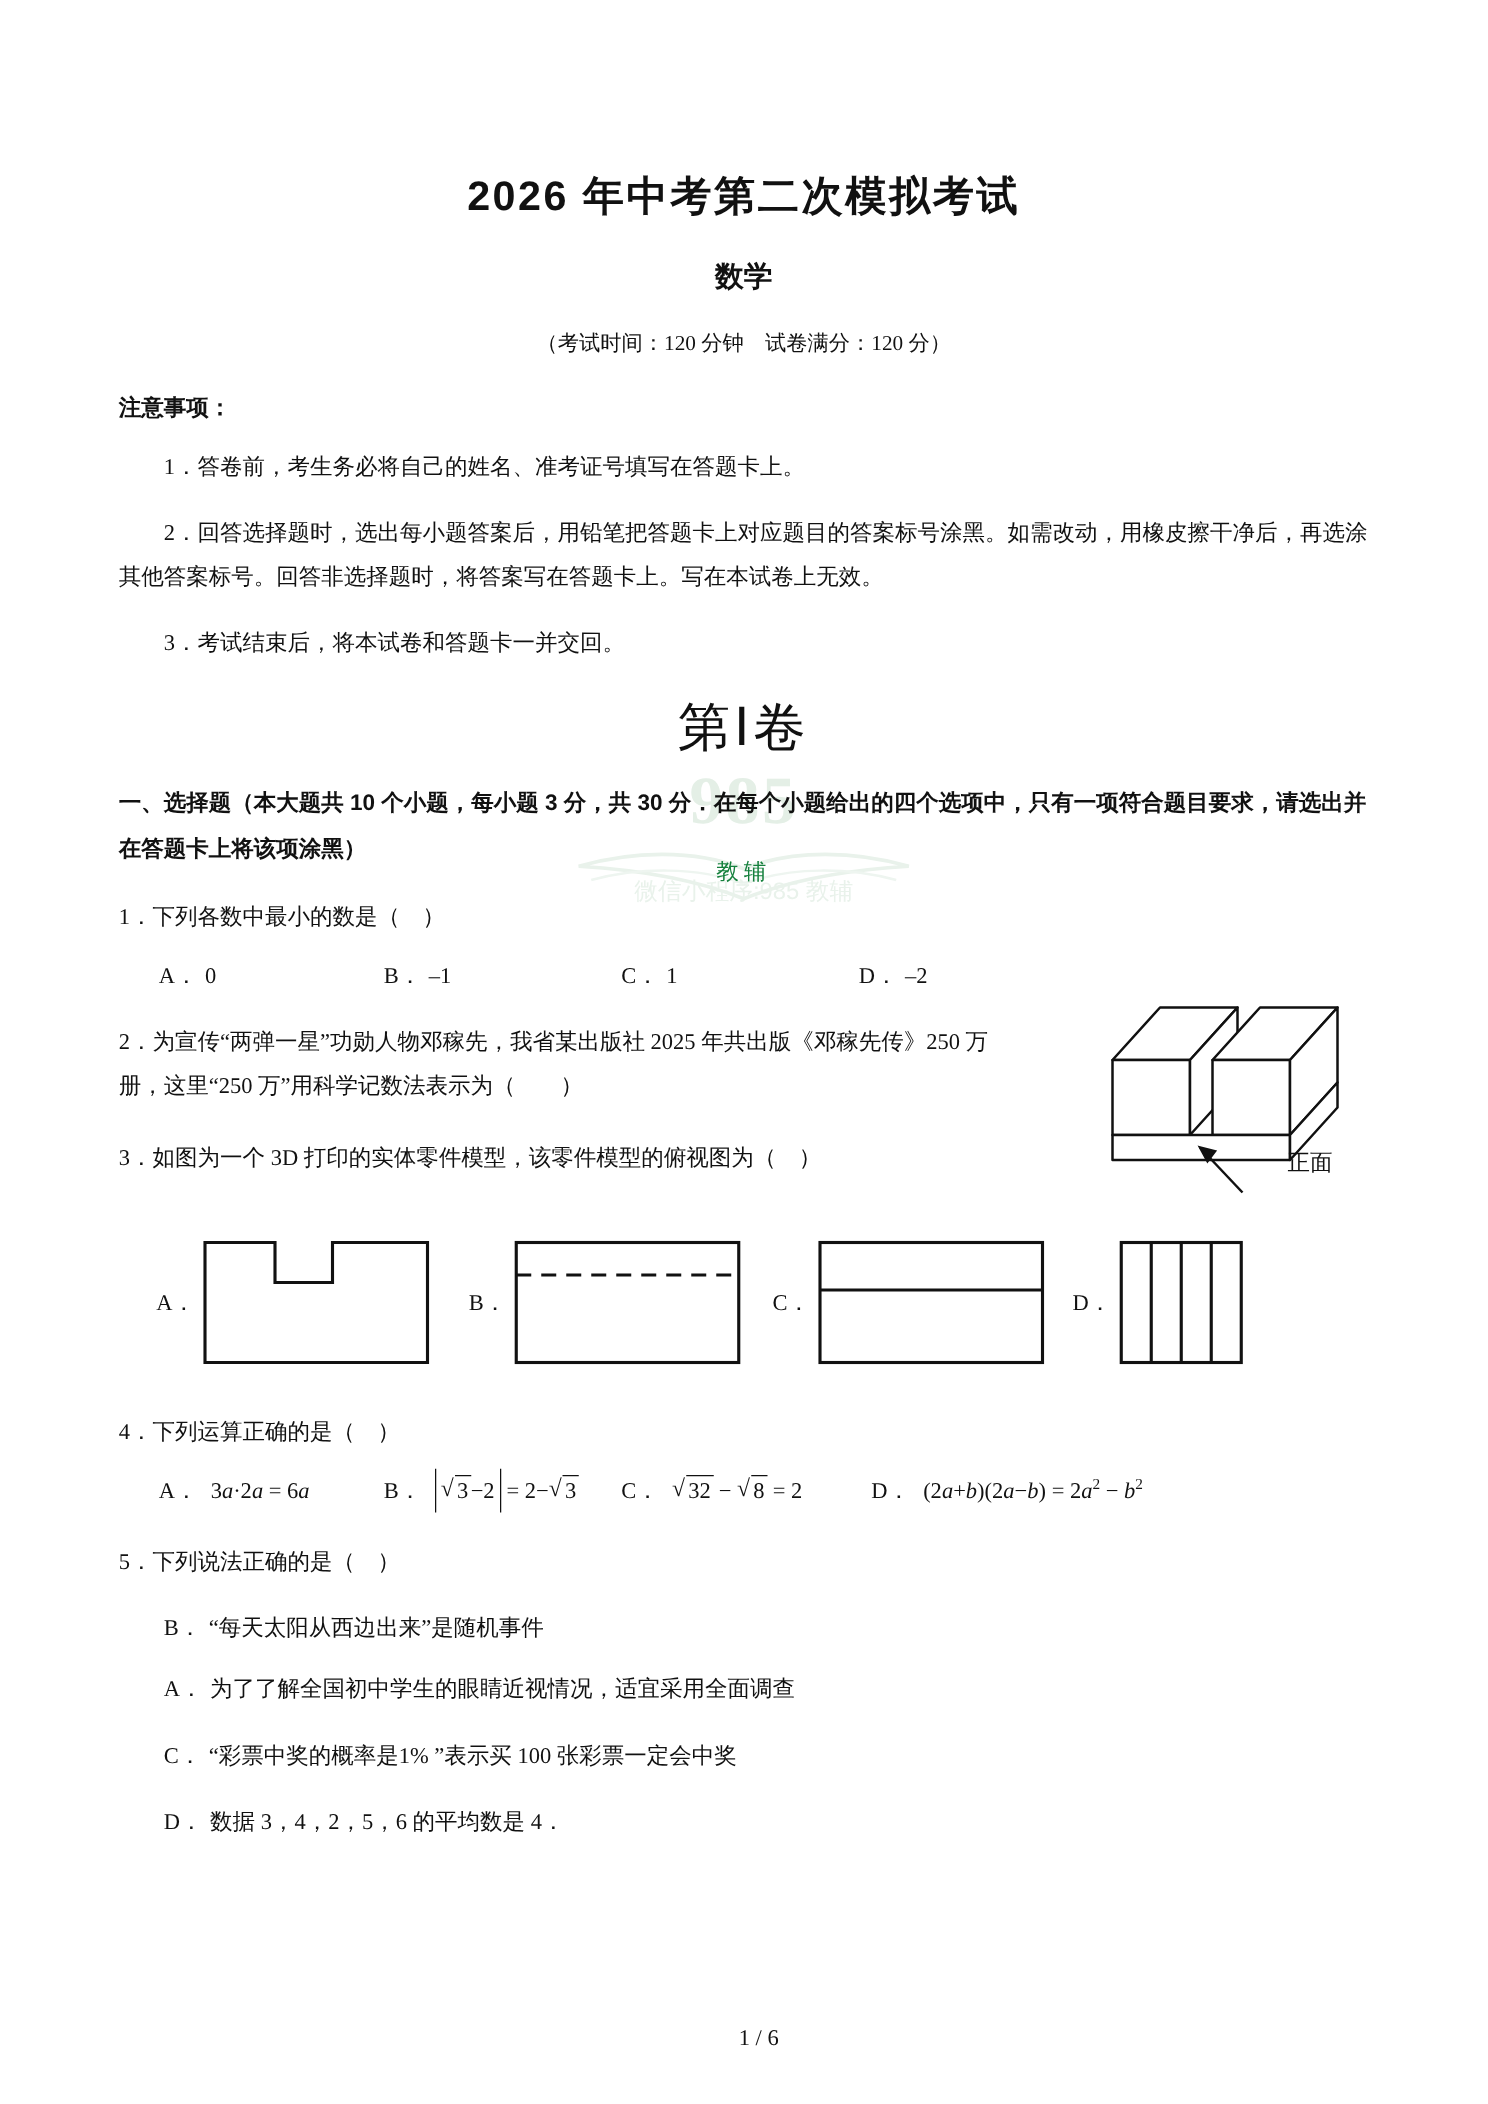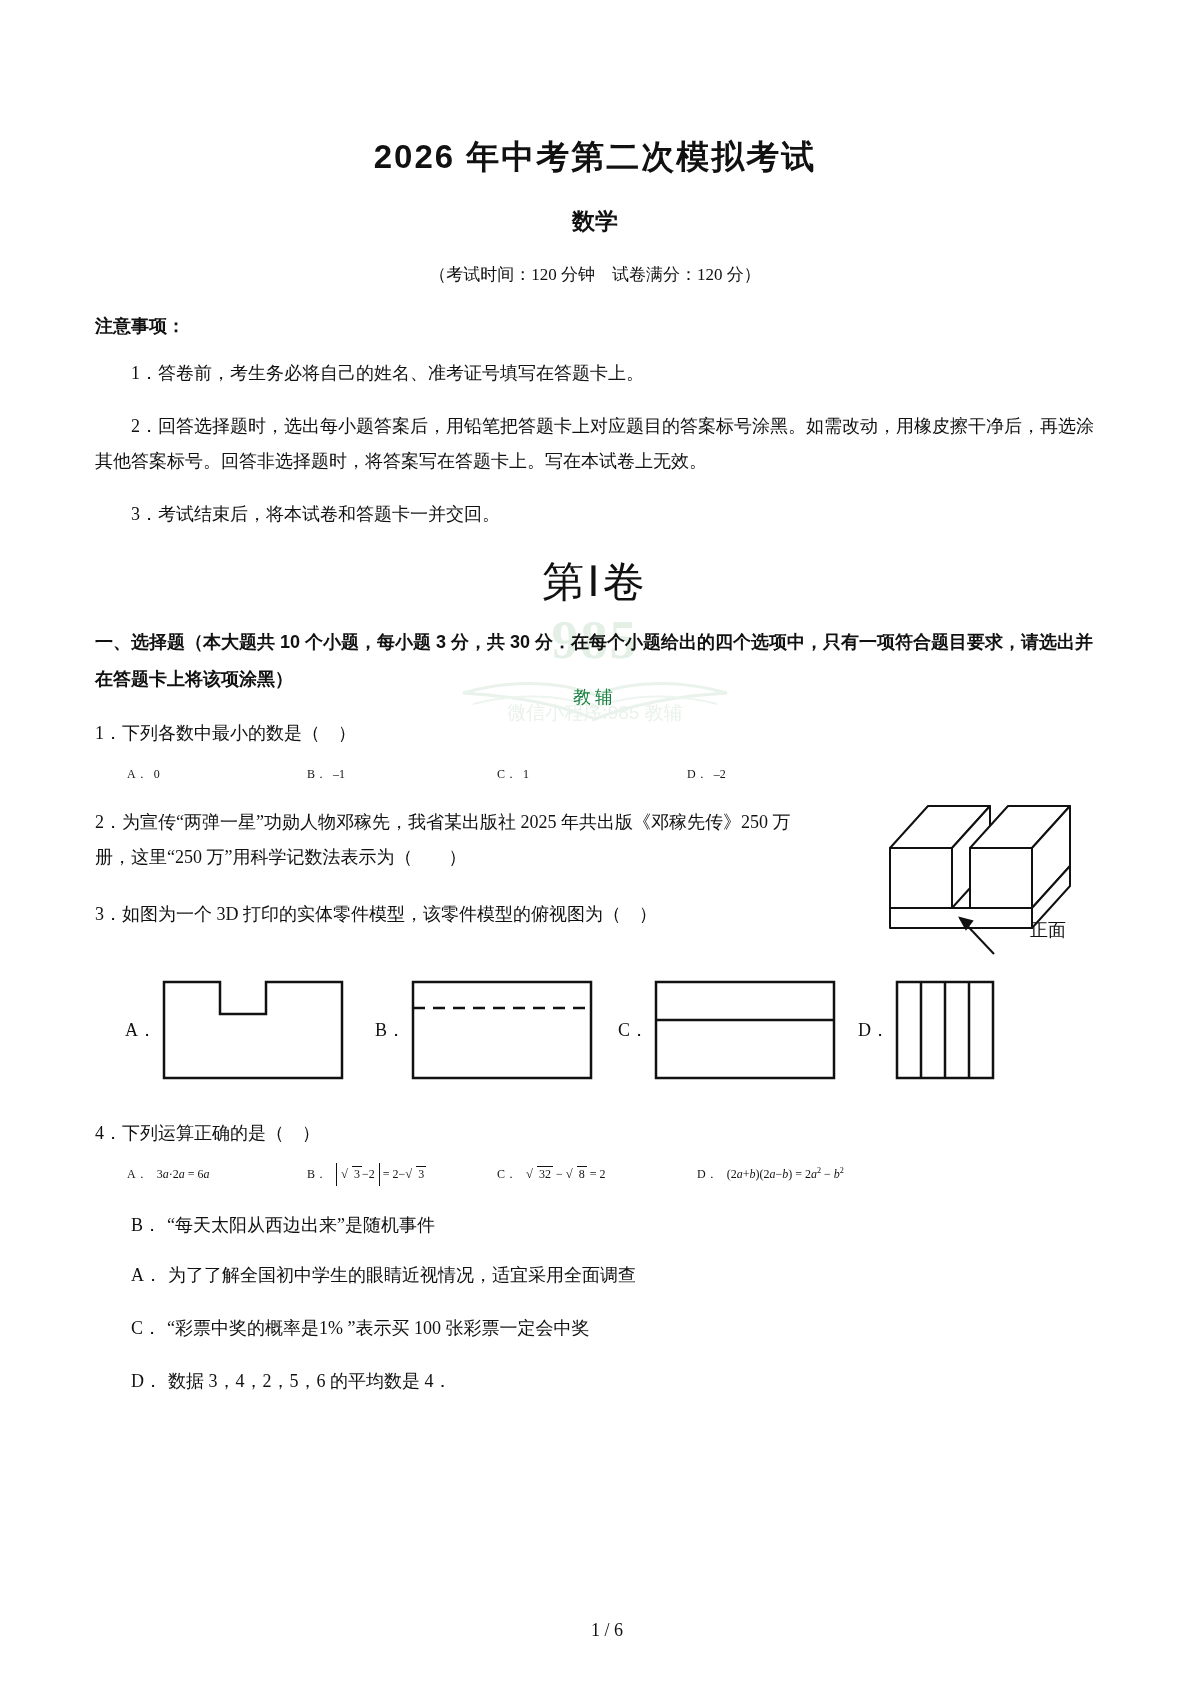--- a/index.html
+++ b/index.html
@@ -80,21 +80,21 @@
   }
   .section-head {
     margin-top:14px; font-size:18px; font-weight:bold;
     line-height:2.05;
     font-family:"Liberation Sans", sans-serif;
   }
 
   
   .q { margin-top:18px; font-size:18px; line-height:1.95; }
   .q-stem { }
-  .opt-row { display:flex; margin-top:12px; font-size:12px; padding-left:32px; }
+  .opt-row { display:flex; margin-top:12px; font-size:18px; padding-left:32px; }
   .opt { white-space:nowrap; }
   .o-w1 { width:180px; }
   .o-w2 { width:190px; }
   .o-w3 { width:190px; }
   sup { font-size:0.68em; vertical-align:super; }
   i.v { font-style:italic; font-family:"Liberation Serif", serif; }
 
   
   .rad { display:inline-block; position:relative; padding-left:11px; }
   .rad::before {
@@ -233,20 +233,21 @@
           <span style="padding-left:6px"><span class="rad"><span>32</span></span> − <span class="rad"><span>8</span></span> = 2</span>
         </div>
         <div class="opt">
           <span>D．</span>
           <span style="padding-left:6px">(2<i class="v">a</i>+<i class="v">b</i>)(2<i class="v">a</i>−<i class="v">b</i>) = 2<i class="v">a</i><sup>2</sup> − <i class="v">b</i><sup>2</sup></span>
         </div>
       </div>
     </div>
 
     <div class="q" style="margin-top:22px;">
+      <div class="q-stem">5．下列说法正确的是（　）</div>
       <div style="padding-left:36px; margin-top:18px;">
         <span>B．</span><span style="padding-left:6px">“每天太阳从西边出来”是随机事件</span>
       </div>
       <div style="padding-left:36px; margin-top:14px;">
         <span>A．</span><span style="padding-left:6px">为了了解全国初中学生的眼睛近视情况，适宜采用全面调查</span>
       </div>
       <div style="padding-left:36px; margin-top:18px;">
         <span>C．</span><span style="padding-left:6px">“彩票中奖的概率是1%  ”表示买 100 张彩票一定会中奖</span>
       </div>
       <div style="padding-left:36px; margin-top:18px;">

